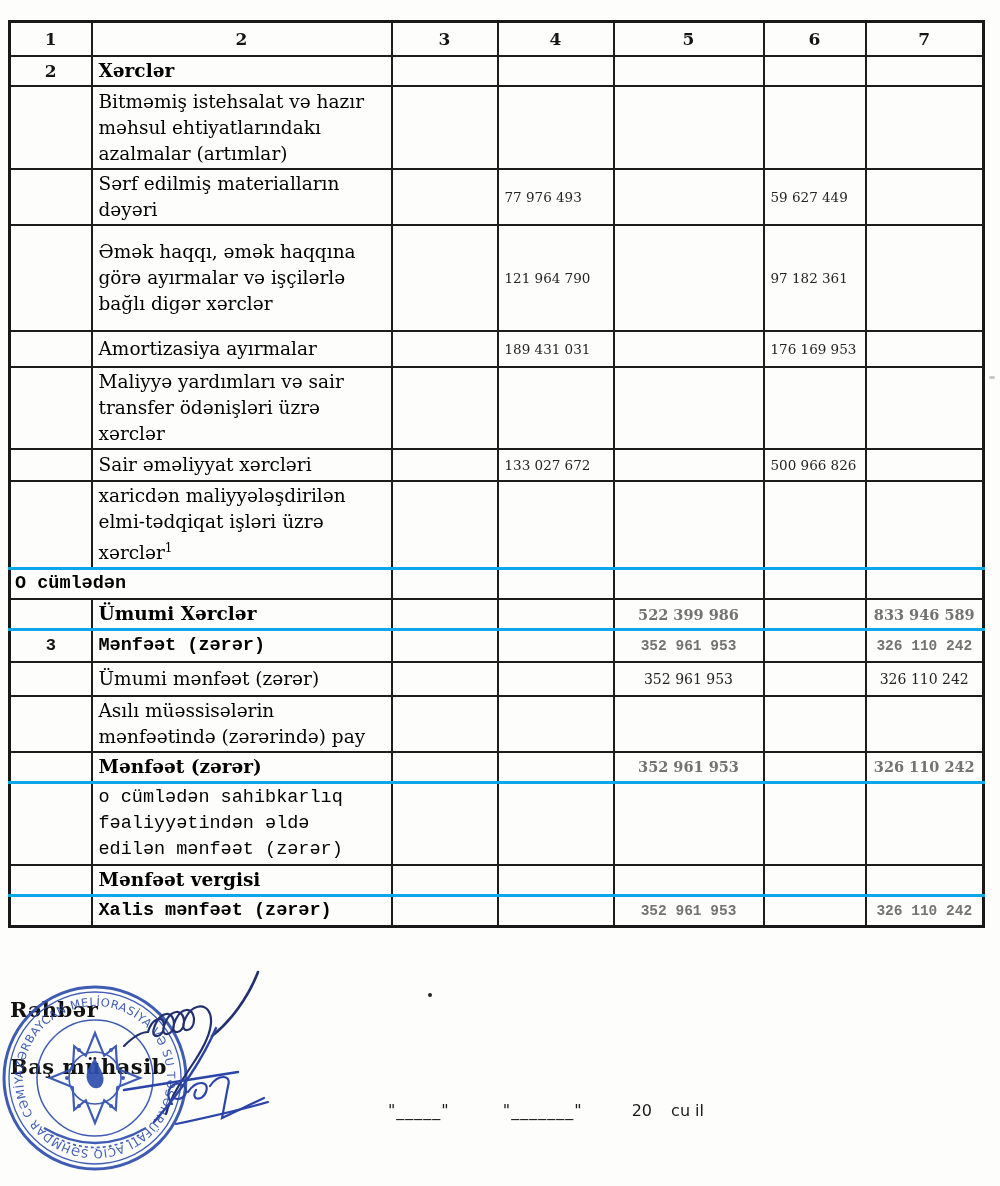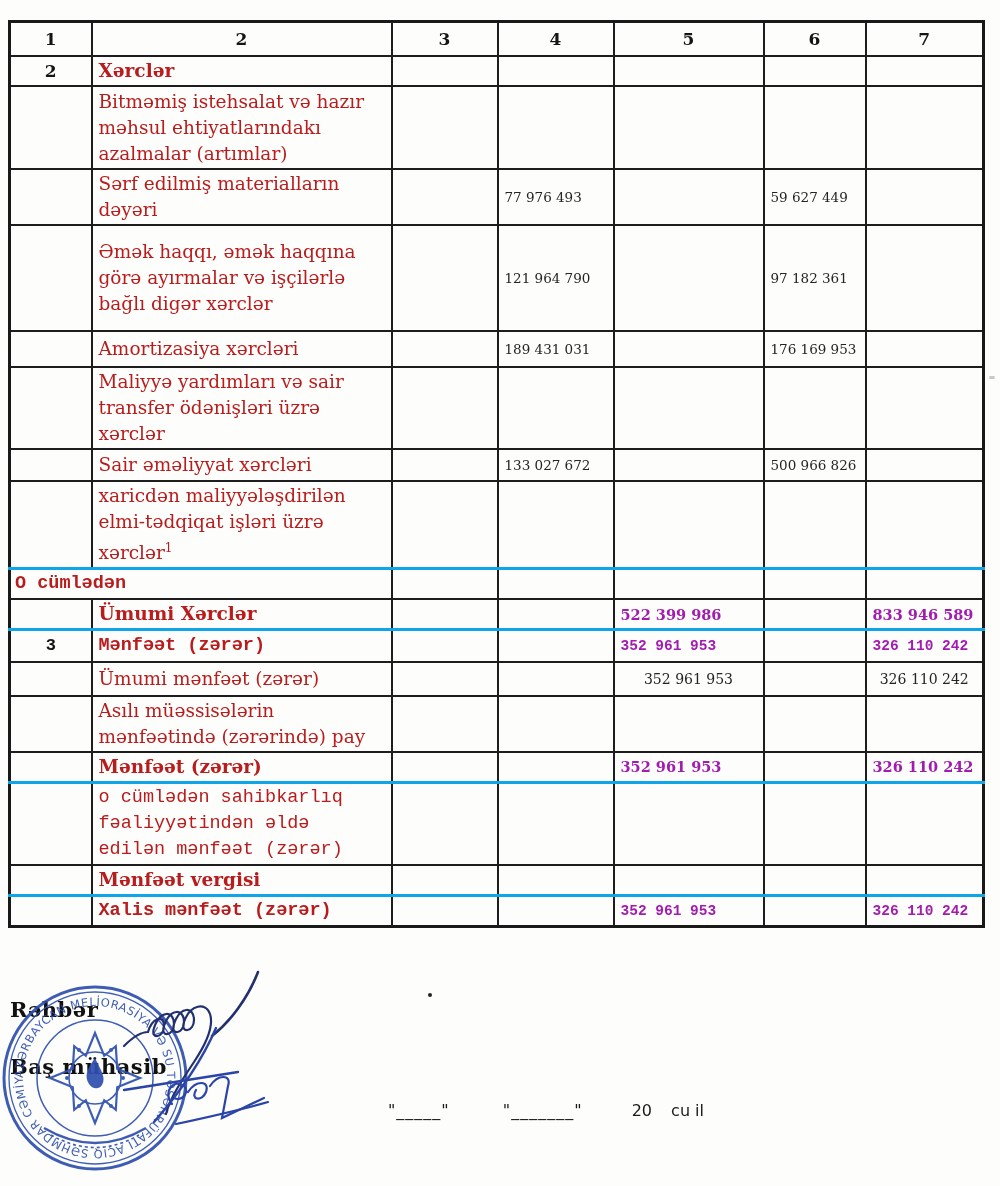--- a/index.html
+++ b/index.html
@@ -25,25 +25,25 @@
     padding:1px 6px;
     vertical-align:middle;
     overflow:hidden;
   }
   thead th{
     font-size:17px;font-weight:bold;text-align:center;
     border-bottom:3px solid #191919;
     height:30px;
   }
   td.c1{text-align:center;font-weight:bold;font-size:17px;}
-  td.c2{font-size:18.5px;line-height:26px;padding-left:7px;color:#b91c1c;}
+  td.c2{font-size:18.5px;line-height:26px;padding-left:7px;color:#000000;}
   td.lb{font-weight:bold;}
   td.v4{font-size:13.5px;white-space:nowrap;color:#242424;}
   td.v5{font-size:14px;text-align:center;white-space:nowrap;color:#242424;}
-  td.v5b{font-size:14.5px;font-weight:bold;white-space:nowrap;color:#a21caf;}
+  td.v5b{font-size:14.5px;font-weight:bold;text-align:center;white-space:nowrap;color:#737373;}
   tr.bt3 td{border-top:3px solid #0ea5e9;font-family:Liberation Mono, monospace;}
   td.vtop{vertical-align:top;padding-top:5px;}
   
   .sig-label{
     position:absolute;left:10px;
     font-weight:bold;font-size:21px;color:#111;
     letter-spacing:.5px;
   }
   #lbl-leader{top:997px;}
   #lbl-accountant{top:1054px;}
@@ -120,21 +120,21 @@
         <td class="c1"></td>
         <td class="c2">Əmək haqqı, əmək haqqına görə ayırmalar və işçilərlə bağlı digər xərclər</td>
         <td></td>
         <td class="v4">121 964 790</td>
         <td></td>
         <td class="v4">97 182 361</td>
         <td></td>
       </tr>
       <tr style="height:36px">
         <td class="c1"></td>
-        <td class="c2">Amortizasiya xərcləri</td>
+        <td class="c2">Amortizasiya ayırmalar</td>
         <td></td>
         <td class="v4">189 431 031</td>
         <td></td>
         <td class="v4">176 169 953</td>
         <td></td>
       </tr>
       <tr style="height:50px">
         <td class="c1"></td>
         <td class="c2">Maliyyə yardımları və sair transfer ödənişləri üzrə xərclər</td>
         <td></td>

